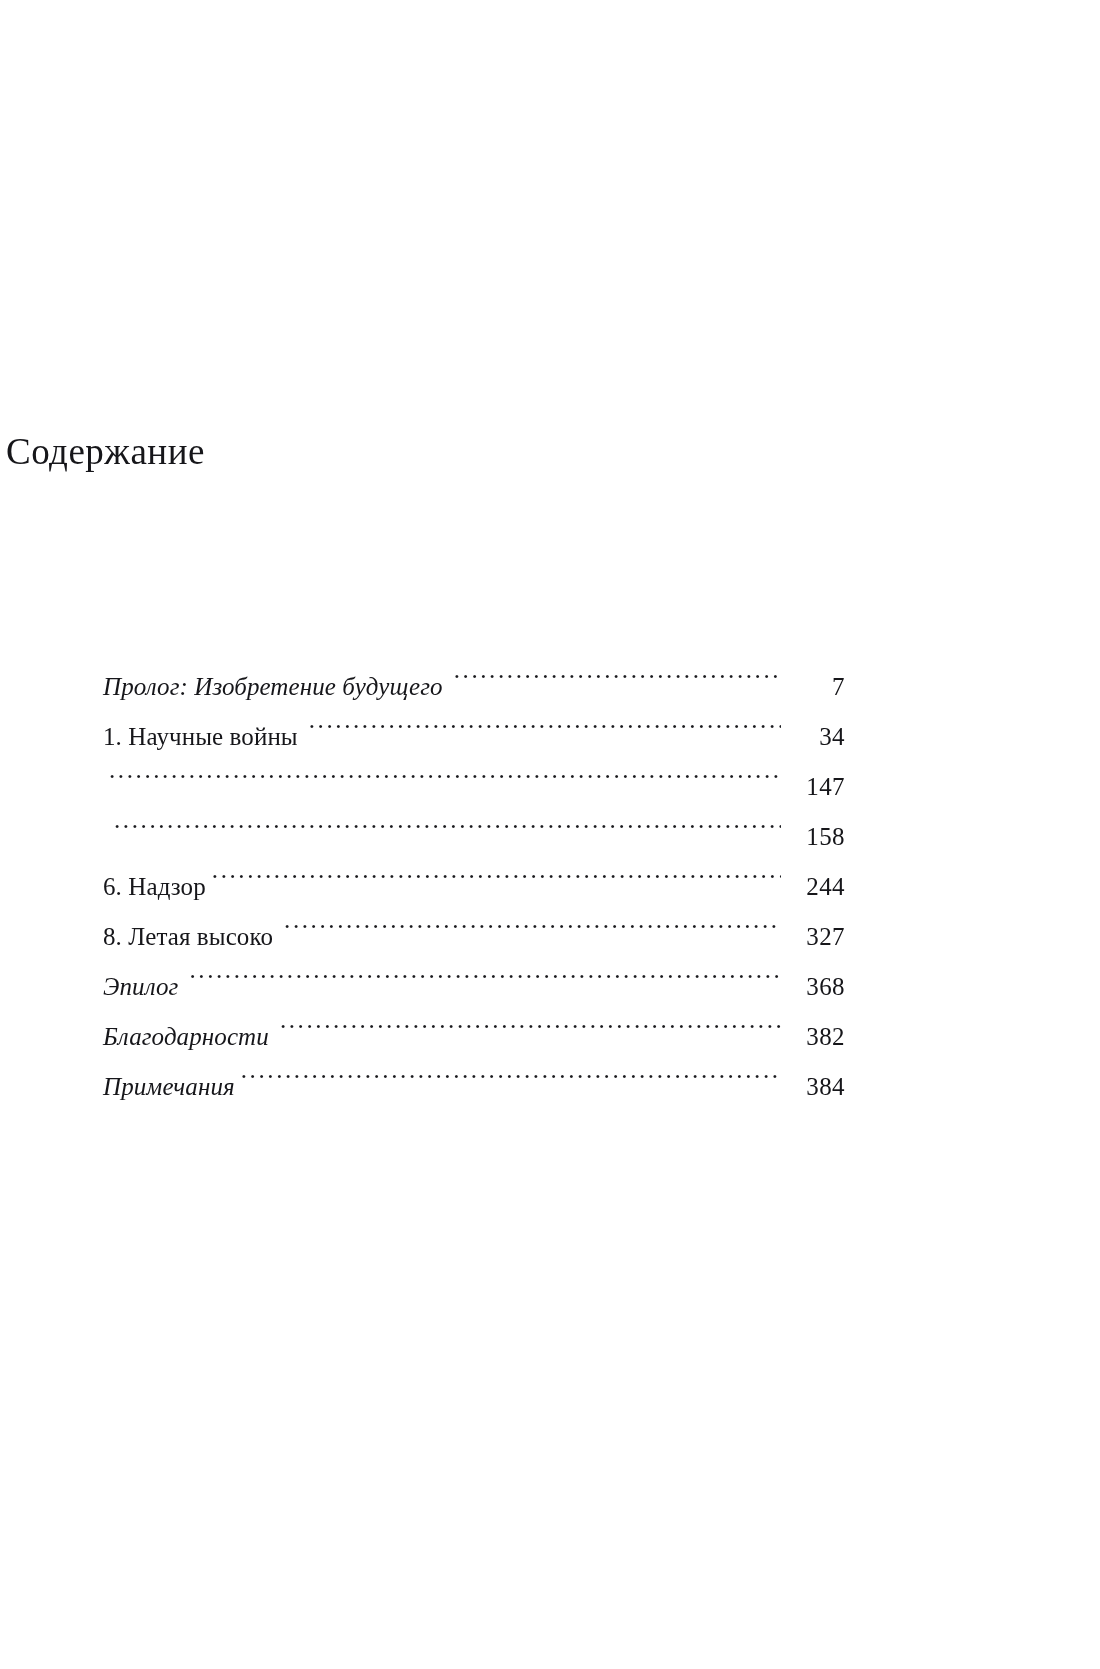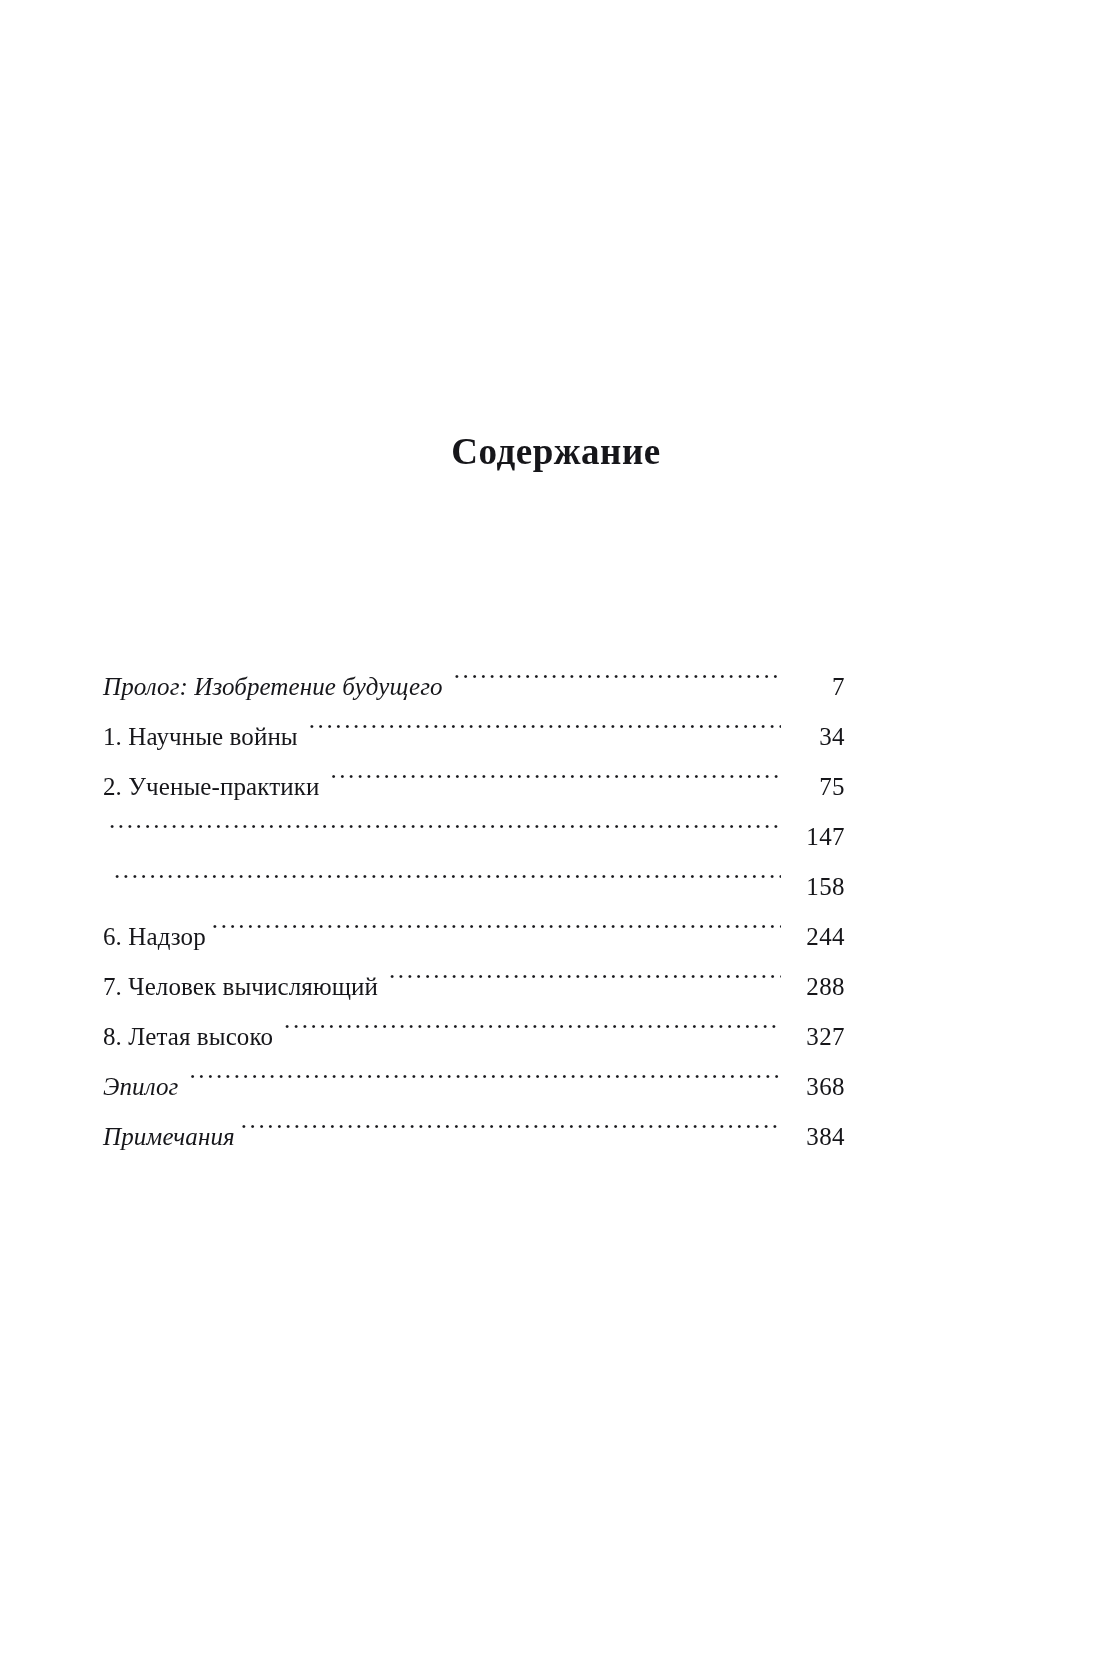--- a/index.html
+++ b/index.html
@@ -19,28 +19,27 @@
   .page {
     position: absolute;
     inset: 0;
     background: #ffffff;
     overflow: hidden;
   }
 
   
   .toc-title {
     position: absolute;
-    left: 12px;
+    left: 6px;
     right: 0;
     top: 406px;
-    text-align: center;
     font-size: 37px;
     line-height: 1.15;
     letter-spacing: 0.5px;
-    font-weight: 700;
+    font-weight: 400;
     color: #16161a;
   }
 
   
   .toc-list {
     position: absolute;
     left: 103px;
     top: 662px;
     width: 742px;
   }
@@ -107,52 +106,47 @@
       <div class="toc-entry is-italic gap-wide">
         <span class="entry-label">Пролог: Изобретение будущего</span>
         <span class="leader"></span>
         <span class="entry-page">7</span>
       </div>
       <div class="toc-entry gap-wide">
         <span class="entry-label">1. Научные войны</span>
         <span class="leader"></span>
         <span class="entry-page">34</span>
       </div>
-      <div class="toc-entry gap-wide">
-        <span class="entry-label">2. Ученые-практики</span>
-        <span class="leader"></span>
-        <span class="entry-page">75</span>
-      </div>
       <div class="toc-entry">
         <span class="leader"></span>
         <span class="entry-page">147</span>
       </div>
       <div class="toc-entry gap-wide">
         <span class="leader"></span>
         <span class="entry-page">158</span>
       </div>
       <div class="toc-entry">
         <span class="entry-label">6. Надзор</span>
         <span class="leader"></span>
         <span class="entry-page">244</span>
       </div>
       <div class="toc-entry gap-wide">
-        <span class="entry-label">7. Человек вычисляющий</span>
-        <span class="leader"></span>
-        <span class="entry-page">288</span>
-      </div>
-      <div class="toc-entry gap-wide">
         <span class="entry-label">8. Летая высоко</span>
         <span class="leader"></span>
         <span class="entry-page">327</span>
       </div>
       <div class="toc-entry is-italic gap-wide">
         <span class="entry-label">Эпилог</span>
         <span class="leader"></span>
         <span class="entry-page">368</span>
+      </div>
+      <div class="toc-entry is-italic gap-wide">
+        <span class="entry-label">Благодарности</span>
+        <span class="leader"></span>
+        <span class="entry-page">382</span>
       </div>
       <div class="toc-entry is-italic">
         <span class="entry-label">Примечания</span>
         <span class="leader"></span>
         <span class="entry-page">384</span>
       </div>
     </div>
 
 </div>
 

